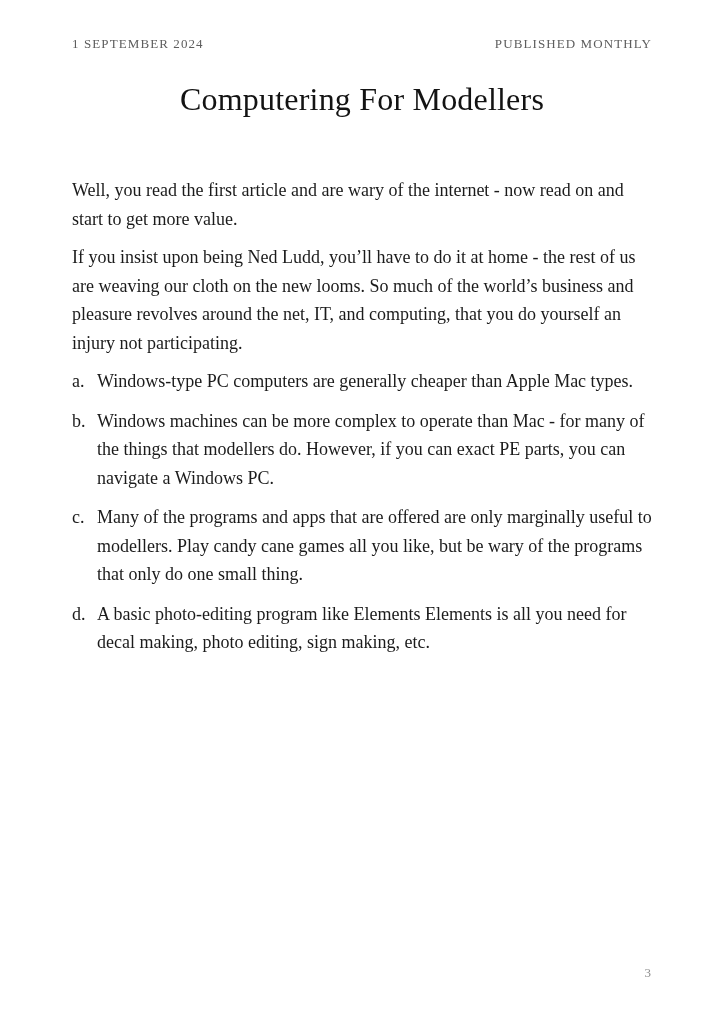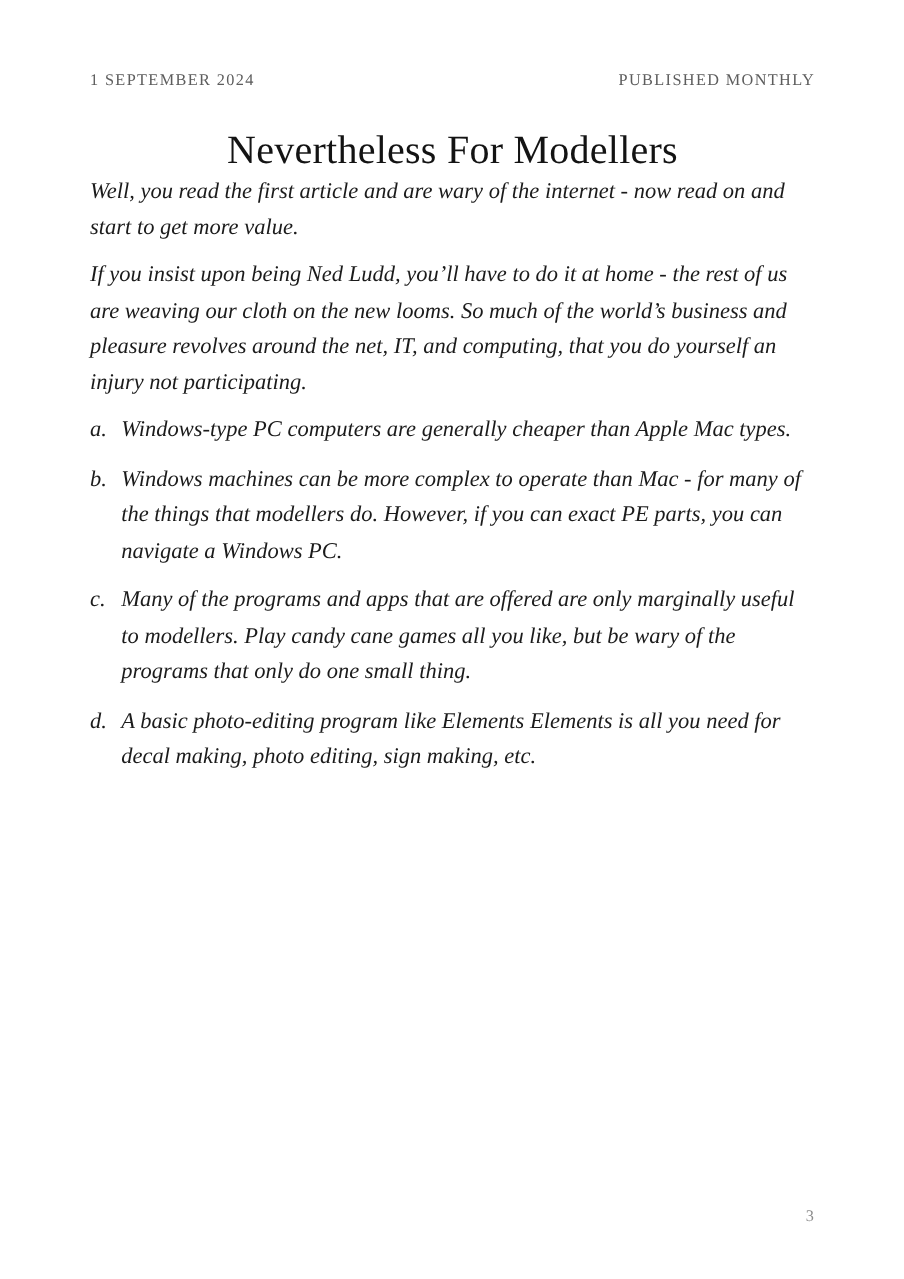--- a/index.html
+++ b/index.html
@@ -3,21 +3,21 @@
 <meta charset="utf-8">
 <style>
   * { box-sizing: border-box; }
   html, body { margin: 0; padding: 0; background: #ffffff; }
   .page {
     position: relative;
     width: 723px;
     height: 1023px;
     margin: 0 auto;
     background: #ffffff;
-    padding: 56px 71px 0 72px;
+    padding: 36px 71px 0 72px;
     overflow: hidden;
     font-family: "Liberation Serif", serif;
   }
   .header {
     display: flex;
     justify-content: space-between;
     align-items: baseline;
     font-size: 13px;
     letter-spacing: 1.1px;
     color: #5d5d5d;
@@ -26,24 +26,24 @@
   .title {
     margin: 29px 0 0 0;
     text-align: center;
     font-size: 32px;
     font-weight: 500;
     letter-spacing: 0.2px;
     color: #131313;
     font-family: "Liberation Serif", serif;
   }
   .content {
+    margin-top: 58px;
     font-size: 18px;
     line-height: 28.5px;
     color: #1b1b1b;
-    font-style: italic;
   }
   .content p {
     margin: 0 0 10px 0;
   }
   .lettered-list { margin-top: 10px; }
   .list-item {
     display: flex;
     margin-bottom: 11px;
   }
   .list-marker {
@@ -62,21 +62,21 @@
 </head>
 <body>
 
 <div class="page">
 
   <header class="header">
     <span class="header-left">1 SEPTEMBER 2024</span>
     <span class="header-right">PUBLISHED MONTHLY</span>
   </header>
 
-  <h1 class="title">Nevertheless For Modellers</h1>
+  <h1 class="title">Computering For Modellers</h1>
 
   <main class="content">
 
     <p>Well, you read the first article and are wary of the internet - now read on and start to get more value.</p>
 
 
     <p>If you insist upon being Ned Ludd, you’ll have to do it at home - the rest of us are weaving our cloth on the new looms. So much of the world’s business and pleasure revolves around the net, IT, and computing, that you do yourself an injury not participating.</p>
 
 
     <div class="lettered-list">

